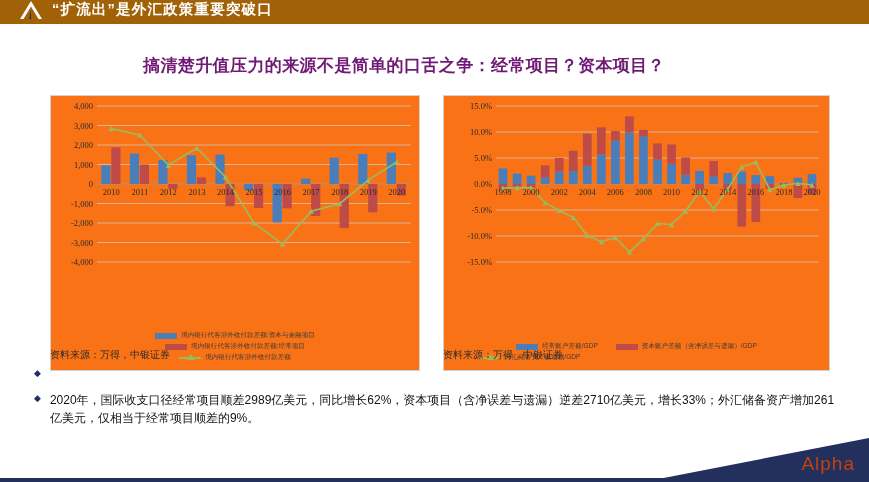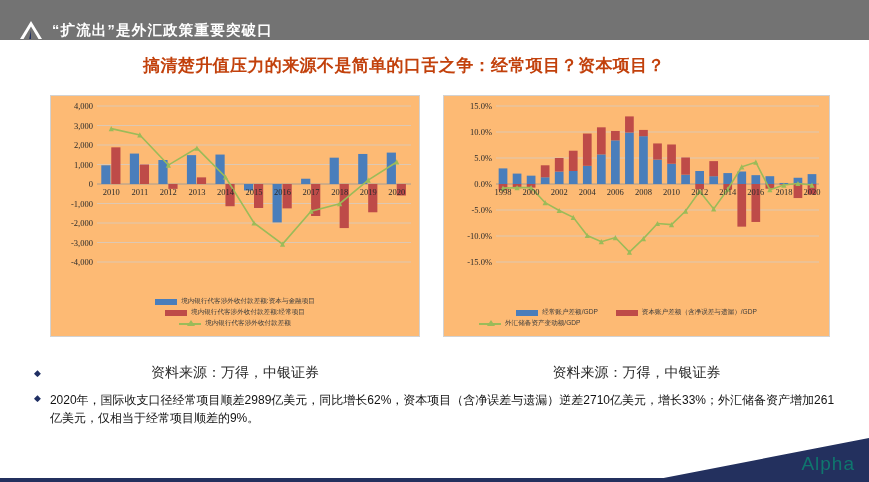--- a/index.html
+++ b/index.html
@@ -4,63 +4,63 @@
 <style>
   html,body{margin:0;padding:0;}
   body{
     width:869px;height:482px;overflow:hidden;
     background:#ffffff;
     font-family:"Liberation Sans","DejaVu Sans",sans-serif;
     position:relative;
   }
   
   .header{
-    position:absolute;left:0;top:0;width:869px;height:40px;
-    background:#737373;display:flex;align-items:flex-end;
+    position:absolute;left:0;top:0;width:869px;height:24px;
+    background:#a16207;display:flex;align-items:flex-start;
   }
   .logo-mark{
     width:26px;height:20px;margin-left:18px;margin-right:8px;
     position:relative;flex:0 0 auto;
   }
   .logo-mark svg{display:block;}
   .header-title{
     color:#ffffff;font-size:14.5px;font-weight:bold;letter-spacing:1.2px;
     white-space:nowrap;
   }
   
   .slide-title{
     position:absolute;left:0;top:54px;width:808px;text-align:center;
-    color:#c2410c;font-size:17px;font-weight:bold;letter-spacing:0.4px;
+    color:#701a75;font-size:17px;font-weight:bold;letter-spacing:0.4px;
   }
   
   .panel{
-    position:absolute;top:95px;height:242px;
-    border:1px solid #d2d2d2;background:#fdba74;box-sizing:border-box;
+    position:absolute;top:95px;height:276px;
+    border:1px solid #d2d2d2;background:#f97316;box-sizing:border-box;
   }
   #panel-left{left:50px;width:370px;}
   #panel-right{left:443px;width:387px;text-align:right;}
   .plot{position:absolute;left:0;top:0;width:100%;height:188px;}
   .plot svg{display:block;}
   .legend{
     position:absolute;left:0;bottom:8px;width:100%;
     font-size:6.6px;color:#3b3b3b;line-height:1.35;
   }
   .legend-row{display:flex;align-items:center;justify-content:center;margin-top:2px;}
   .legend-item{display:flex;align-items:center;margin:0 9px;}
   .swatch{width:22px;height:6px;margin-right:4px;flex:0 0 auto;}
   .swatch.line{height:2px;position:relative;}
   .swatch.line .mk{
     position:absolute;left:8px;top:-3px;width:0;height:0;
     border-left:4px solid transparent;border-right:4px solid transparent;
     border-bottom:6px solid #9bbb59;
   }
   
   .source{
-    position:absolute;top:364px;font-size:14px;color:#2b2b2b;
-    text-align:center;
+    position:absolute;top:348px;font-size:10px;color:#2b2b2b;
+    text-align:left;
   }
   #source-left{left:50px;width:370px;}
   #source-right{left:443px;width:387px;}
   
   .bullets{position:absolute;left:0;top:366px;width:869px;}
   .bullet{
     display:flex;align-items:flex-start;margin-bottom:9px;padding-left:34px;
     font-size:12px;color:#121212;line-height:1.55;
   }
   .bullet .dot{
@@ -74,21 +74,21 @@
   .footer-shape{
     position:absolute;right:0;bottom:0;width:260px;height:44px;
     background:#23305e;
     clip-path:polygon(34px 100%, 100% 0, 100% 100%, 0 100%);
   }
   .footer-baseline{
     position:absolute;left:0;bottom:0;width:869px;height:4px;background:#23305e;
   }
   .footer-text{
     position:absolute;right:14px;bottom:9px;display:flex;align-items:flex-end;
-    color:#0f766e;
+    color:#c2410c;
   }
   .alpha-word{font-size:19px;letter-spacing:1px;font-weight:300;line-height:1;}
   .summit-cn{font-size:14px;font-weight:bold;margin-left:7px;line-height:1;letter-spacing:1px;}
   .summit-en{font-size:6.5px;letter-spacing:1.6px;margin-left:7px;line-height:1;padding-bottom:1px;}
   .footer-right-col{display:flex;flex-direction:column;align-items:flex-start;}
 </style>
 </head>
 <body>
 
 <div class="header">

